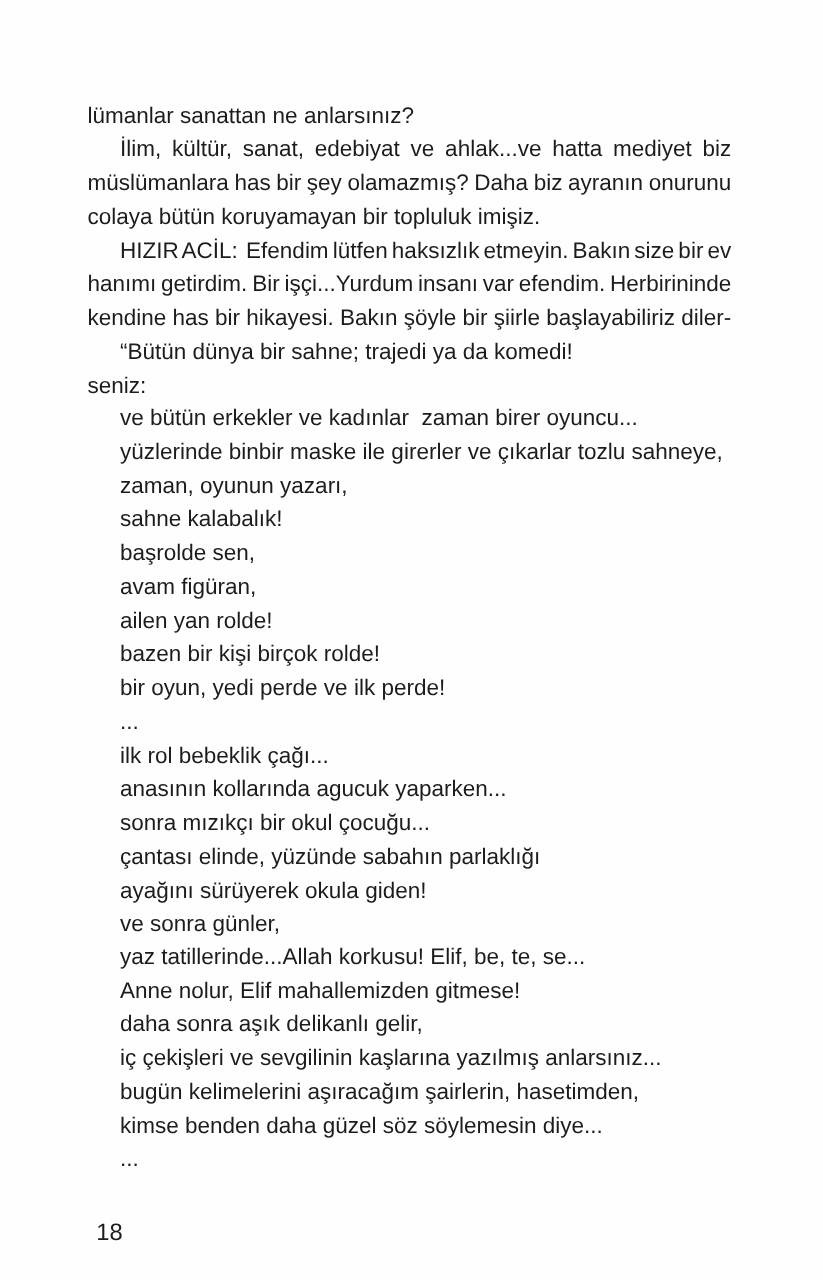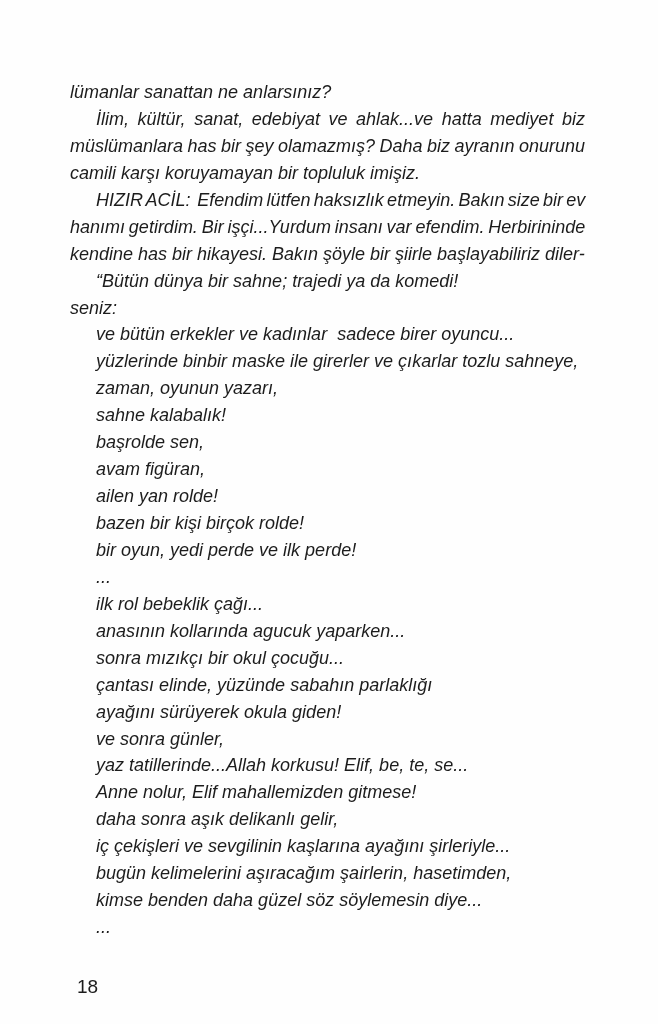--- a/index.html
+++ b/index.html
@@ -20,21 +20,20 @@
     position: absolute;
     left: 70px;
     top: 79px;
     width: 515px;
     font-size: 18px;
     line-height: 26.95px;
   }
   .line {
     height: 26.95px;
     overflow: visible;
-    font-style: italic;
   }
   .line > span {
     white-space: pre;
     display: inline-block;
   }
   .line.indent {
     padding-left: 26px;
   }
   .page-number {
     position: absolute;
@@ -45,44 +44,44 @@
   }
 </style>
 </head>
 <body>
 
 <div class="page">
   <div class="text-block" id="text-block">
       <div class="line"><span>lümanlar sanattan ne anlarsınız?</span></div>
       <div class="line indent"><span style="word-spacing: 3.59375px;">İlim, kültür, sanat, edebiyat ve ahlak...ve hatta mediyet biz</span></div>
       <div class="line"><span style="word-spacing: -0.533203px;">müslümanlara has bir şey olamazmış? Daha biz ayranın onurunu</span></div>
-      <div class="line"><span>camili karşı koruyamayan bir topluluk imişiz.</span></div>
+      <div class="line"><span>colaya bütün koruyamayan bir topluluk imişiz.</span></div>
       <div class="line indent"><span style="word-spacing: -1.72031px;">HIZIR ACİL:  Efendim lütfen haksızlık etmeyin. Bakın size bir ev</span></div>
       <div class="line"><span style="word-spacing: -1.17411px;">hanımı getirdim. Bir işçi...Yurdum insanı var efendim. Herbirininde</span></div>
       <div class="line"><span style="word-spacing: -0.0260417px;">kendine has bir hikayesi. Bakın şöyle bir şiirle başlayabiliriz diler-</span></div>
       <div class="line indent"><span>“Bütün dünya bir sahne; trajedi ya da komedi!</span></div>
       <div class="line"><span>seniz:</span></div>
-      <div class="line indent"><span>ve bütün erkekler ve kadınlar  sadece birer oyuncu...</span></div>
+      <div class="line indent"><span>ve bütün erkekler ve kadınlar  zaman birer oyuncu...</span></div>
       <div class="line indent"><span>yüzlerinde binbir maske ile girerler ve çıkarlar tozlu sahneye,</span></div>
       <div class="line indent"><span>zaman, oyunun yazarı,</span></div>
       <div class="line indent"><span>sahne kalabalık!</span></div>
       <div class="line indent"><span>başrolde sen,</span></div>
       <div class="line indent"><span>avam figüran,</span></div>
       <div class="line indent"><span>ailen yan rolde!</span></div>
       <div class="line indent"><span>bazen bir kişi birçok rolde!</span></div>
       <div class="line indent"><span>bir oyun, yedi perde ve ilk perde!</span></div>
       <div class="line indent"><span>...</span></div>
       <div class="line indent"><span>ilk rol bebeklik çağı...</span></div>
       <div class="line indent"><span>anasının kollarında agucuk yaparken...</span></div>
       <div class="line indent"><span>sonra mızıkçı bir okul çocuğu...</span></div>
       <div class="line indent"><span>çantası elinde, yüzünde sabahın parlaklığı</span></div>
       <div class="line indent"><span>ayağını sürüyerek okula giden!</span></div>
       <div class="line indent"><span>ve sonra günler,</span></div>
       <div class="line indent"><span>yaz tatillerinde...Allah korkusu! Elif, be, te, se...</span></div>
       <div class="line indent"><span>Anne nolur, Elif mahallemizden gitmese!</span></div>
       <div class="line indent"><span>daha sonra aşık delikanlı gelir,</span></div>
-      <div class="line indent"><span>iç çekişleri ve sevgilinin kaşlarına ayağını şirleriyle...</span></div>
+      <div class="line indent"><span>iç çekişleri ve sevgilinin kaşlarına yazılmış anlarsınız...</span></div>
       <div class="line indent"><span>bugün kelimelerini aşıracağım şairlerin, hasetimden,</span></div>
       <div class="line indent"><span>kimse benden daha güzel söz söylemesin diye...</span></div>
       <div class="line indent"><span>...</span></div>
     </div>
   <div class="page-number">18</div>
 </div>
 
 </body></html>

